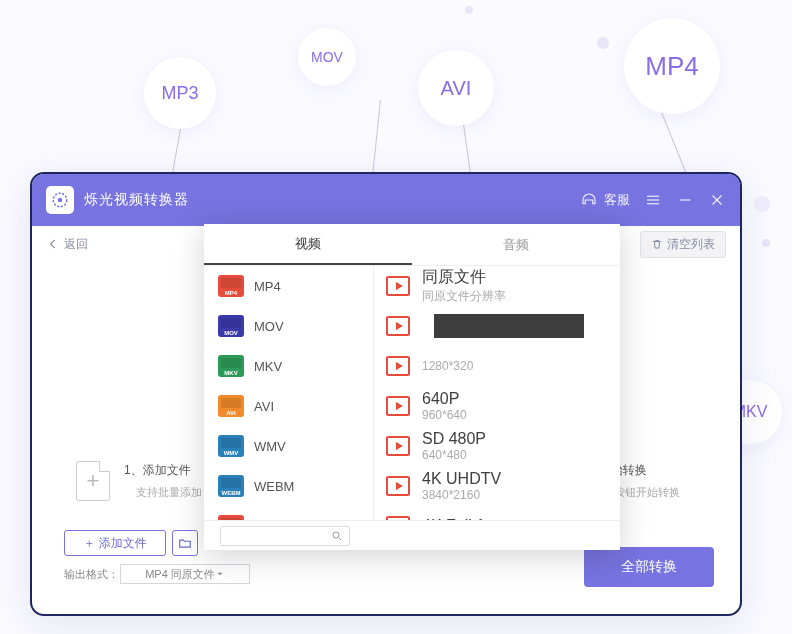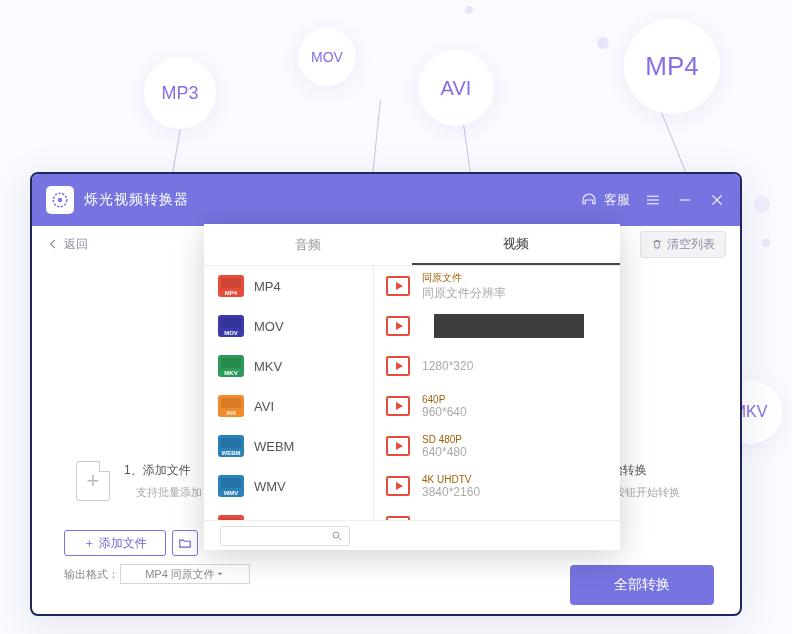--- a/index.html
+++ b/index.html
@@ -1,20 +1,20 @@
 <!DOCTYPE html>
 <html><head>
   <meta charset="utf-8">
   <style>
     * { margin:0; padding:0; box-sizing:border-box; font-family:"Microsoft YaHei",sans-serif; }
     body { width:792px; height:634px; background:#fafaff; overflow:hidden; position:relative; }
     .bubble { position:absolute; border-radius:50%; background:#fff; display:flex; align-items:center; justify-content:center; color:#8a6de6; font-weight:500; box-shadow:0 4px 20px rgba(100,80,200,.08); }
     .bub-line { position:absolute; background:#c7c3e0; transform-origin:top left; }
     .dot { position:absolute; border-radius:50%; background:#e8e4fa; }
-    .app-window { position:absolute; left:30px; top:172px; width:712px; height:444px; background:#fff; border:2px solid #1e265e; border-radius:8px; overflow:hidden; box-shadow:0 8px 40px rgba(30,38,94,.1); }
+    .app-window { position:absolute; left:30px; top:172px; width:712px; height:444px; background:#fff; border:2px solid #1e265e; border-radius:14px; overflow:hidden; box-shadow:0 8px 40px rgba(30,38,94,.1); }
     .title-bar { height:52px; background:#7773e0; display:flex; align-items:center; padding:0 14px; color:#fff; }
     .app-icon { width:28px; height:28px; background:#fff; border-radius:5px; display:flex; align-items:center; justify-content:center; margin-right:10px; }
     .app-icon svg { width:18px; height:18px; }
     .app-title { flex:1; font-size:14px; letter-spacing:1px; }
     .title-btn { display:flex; align-items:center; margin-left:14px; opacity:.9; cursor:pointer; }
     .title-btn svg { width:18px; height:18px; }
     .top-row { height:36px; display:flex; align-items:center; padding:0 14px; }
     .back-btn { display:flex; align-items:center; color:#8b8da3; font-size:12px; cursor:pointer; }
     .back-btn svg { width:14px; height:14px; margin-right:4px; }
     .clear-btn { margin-left:auto; display:flex; align-items:center; background:#f3f3f6; border:1px solid #e1e1e8; border-radius:3px; padding:4px 10px; color:#8b8da3; font-size:12px; cursor:pointer; }
@@ -24,38 +24,38 @@
     .file-add-icon { width:34px; height:40px; border:1px solid #ccc; border-radius:3px; position:absolute; left:44px; top:287px; display:flex; align-items:center; justify-content:center; color:#bbb; font-size:22px; }
     .file-add-icon::before { content:""; position:absolute; right:-1px; top:-1px; width:10px; height:10px; background:#fff; border-left:1px solid #ccc; border-bottom:1px solid #ccc; }
     .add-file-btn { position:absolute; left:32px; top:356px; width:102px; height:26px; border:1px solid #7773e0; color:#6d6acd; background:#fff; border-radius:3px; font-size:12px; display:flex; align-items:center; justify-content:center; cursor:pointer; }
     .small-box { position:absolute; top:356px; width:26px; height:26px; border:1px solid #7773e0; border-radius:3px; display:flex; align-items:center; justify-content:center; color:#6d6acd; cursor:pointer;}
     .bottom-row { position:absolute; left:32px; font-size:11px; color:#888; display:flex; align-items:center; }
     .bottom-row.r1 { top:390px; } .bottom-row.r2 { top:414px; }
     .bottom-row label { width:56px; }
     .output-select { width:130px; height:20px; border:1px solid #d5d5dd; background:#fff; font-size:11px; padding:0 6px; color:#888; display:flex; align-items:center; justify-content:center; cursor:pointer; }
     .output-path { width:156px; height:20px; border:1px solid #d5d5dd; background:#fff; font-size:11px; padding:0 6px; color:#888; display:flex; align-items:center; overflow:hidden; white-space:nowrap; }
     .browse { margin-left:8px; width:44px; height:20px; border:1px solid #d5d5dd; font-size:11px; color:#888; display:flex; align-items:center; justify-content:center; cursor:pointer; }
-    .convert-btn { position:absolute; right:26px; top:391px; width:144px; height:40px; background:#7773e0; color:#fff; font-size:14px; border-radius:4px; display:flex; align-items:center; justify-content:center; cursor:pointer; }
+    .convert-btn { position:absolute; right:26px; top:373px; width:130px; height:40px; background:#7773e0; color:#fff; font-size:14px; border-radius:4px; display:flex; align-items:center; justify-content:center; cursor:pointer; }
     
     .popup { position:absolute; left:172px; top:50px; width:416px; height:326px; background:#fff; box-shadow:0 6px 30px rgba(0,0,0,.18); display:flex; flex-direction:column; }
     .tabs { display:flex; height:42px; border-bottom:1px solid #eee; }
     .tab { flex:1; display:flex; align-items:center; justify-content:center; font-size:13px; color:#999; cursor:pointer; }
     .tab.active { color:#333; border-bottom:2px solid #444; }
     .panel { flex:1; display:flex; overflow:hidden; }
     .fmt-col { width:170px; border-right:1px solid #eee; overflow-y:auto; }
     .res-col { flex:1; overflow-y:auto; }
     .fmt-item { height:40px; display:flex; align-items:center; padding:0 14px; font-size:13px; color:#555; cursor:pointer; }
     .fmt-icon { width:26px; height:22px; border-radius:3px; margin-right:10px; position:relative; display:flex; align-items:center; justify-content:center; }
     .fmt-icon::before { content:""; position:absolute; top:3px; left:3px; width:20px; height:10px; background:rgba(0,0,0,.1); border-radius:1px; }
     .fmt-badge { font-size:6px; font-weight:700; color:#fff; position:absolute; bottom:1px; left:3px; right:3px; text-align:center; }
     .res-item { height:40px; display:flex; align-items:center; padding:0 12px; cursor:pointer; }
     .res-icon { width:24px; height:20px; border:2px solid #e64c3c; border-radius:2px; margin-right:12px; display:flex; align-items:center; justify-content:center; }
     .res-icon span { width:0; height:0; border-left:7px solid #e64c3c; border-top:4px solid transparent; border-bottom:4px solid transparent; margin-left:2px; }
     .res-text { display:flex; flex-direction:column; }
-    .res-title { font-size:10px; color:#a16207; }
+    .res-title { font-size:16px; color:#404040; }
     .res-sub { font-size:12px; color:#aaa; }
     .res-item.sel { position:relative; }
     .res-item.sel .blk { position:absolute; left:60px; top:8px; width:150px; height:24px; background:#3d3d3d; }
     .search-row { height:30px; border-top:1px solid #eee; display:flex; align-items:center; padding:0 10px; }
     .search-box { width:130px; height:20px; border:1px solid #ddd; border-radius:2px; display:flex; align-items:center; padding:0 6px; color:#999; margin-left:6px; }
     .search-box svg { width:12px; height:12px; margin-left:auto; }
   </style>
 </head>
 <body>
 
@@ -148,22 +148,22 @@
       <svg width="10" height="10" viewBox="0 0 24 24" fill="#888">
           <path d="M6 9l6 6 6-6z"></path>
         </svg>
     </div>
   </div>
 
   <div class="convert-btn">全部转换</div>
 
   <div class="popup">
     <div class="tabs">
+      <div class="tab active">视频</div>
       <div class="tab">音频</div>
-      <div class="tab active">视频</div>
     </div>
     <div class="panel">
       <div class="fmt-col" id="fmt-col">
           <div class="fmt-item">
             <div class="fmt-icon" style="background:#e64c3c">
               <div class="fmt-badge">MP4</div>
             </div>
             <span>MP4</span>
           </div>
           <div class="fmt-item">
@@ -179,29 +179,29 @@
             <span>MKV</span>
           </div>
           <div class="fmt-item">
             <div class="fmt-icon" style="background:#f08a2a">
               <div class="fmt-badge">AVI</div>
             </div>
             <span>AVI</span>
           </div>
           <div class="fmt-item">
             <div class="fmt-icon" style="background:#2a80b9">
+              <div class="fmt-badge">WMV</div>
+            </div>
+            <span>WMV</span>
+          </div>
+          <div class="fmt-item">
+            <div class="fmt-icon" style="background:#2a80b9">
               <div class="fmt-badge">WEBM</div>
             </div>
             <span>WEBM</span>
-          </div>
-          <div class="fmt-item">
-            <div class="fmt-icon" style="background:#2a80b9">
-              <div class="fmt-badge">WMV</div>
-            </div>
-            <span>WMV</span>
           </div>
           <div class="fmt-item">
             <div class="fmt-icon" style="background:#e64c3c"></div>
             <span>FLV</span>
           </div>
         </div>
       <div class="res-col" id="res-col">
           <div class="res-item">
             <div class="res-icon">
               <span></span>

